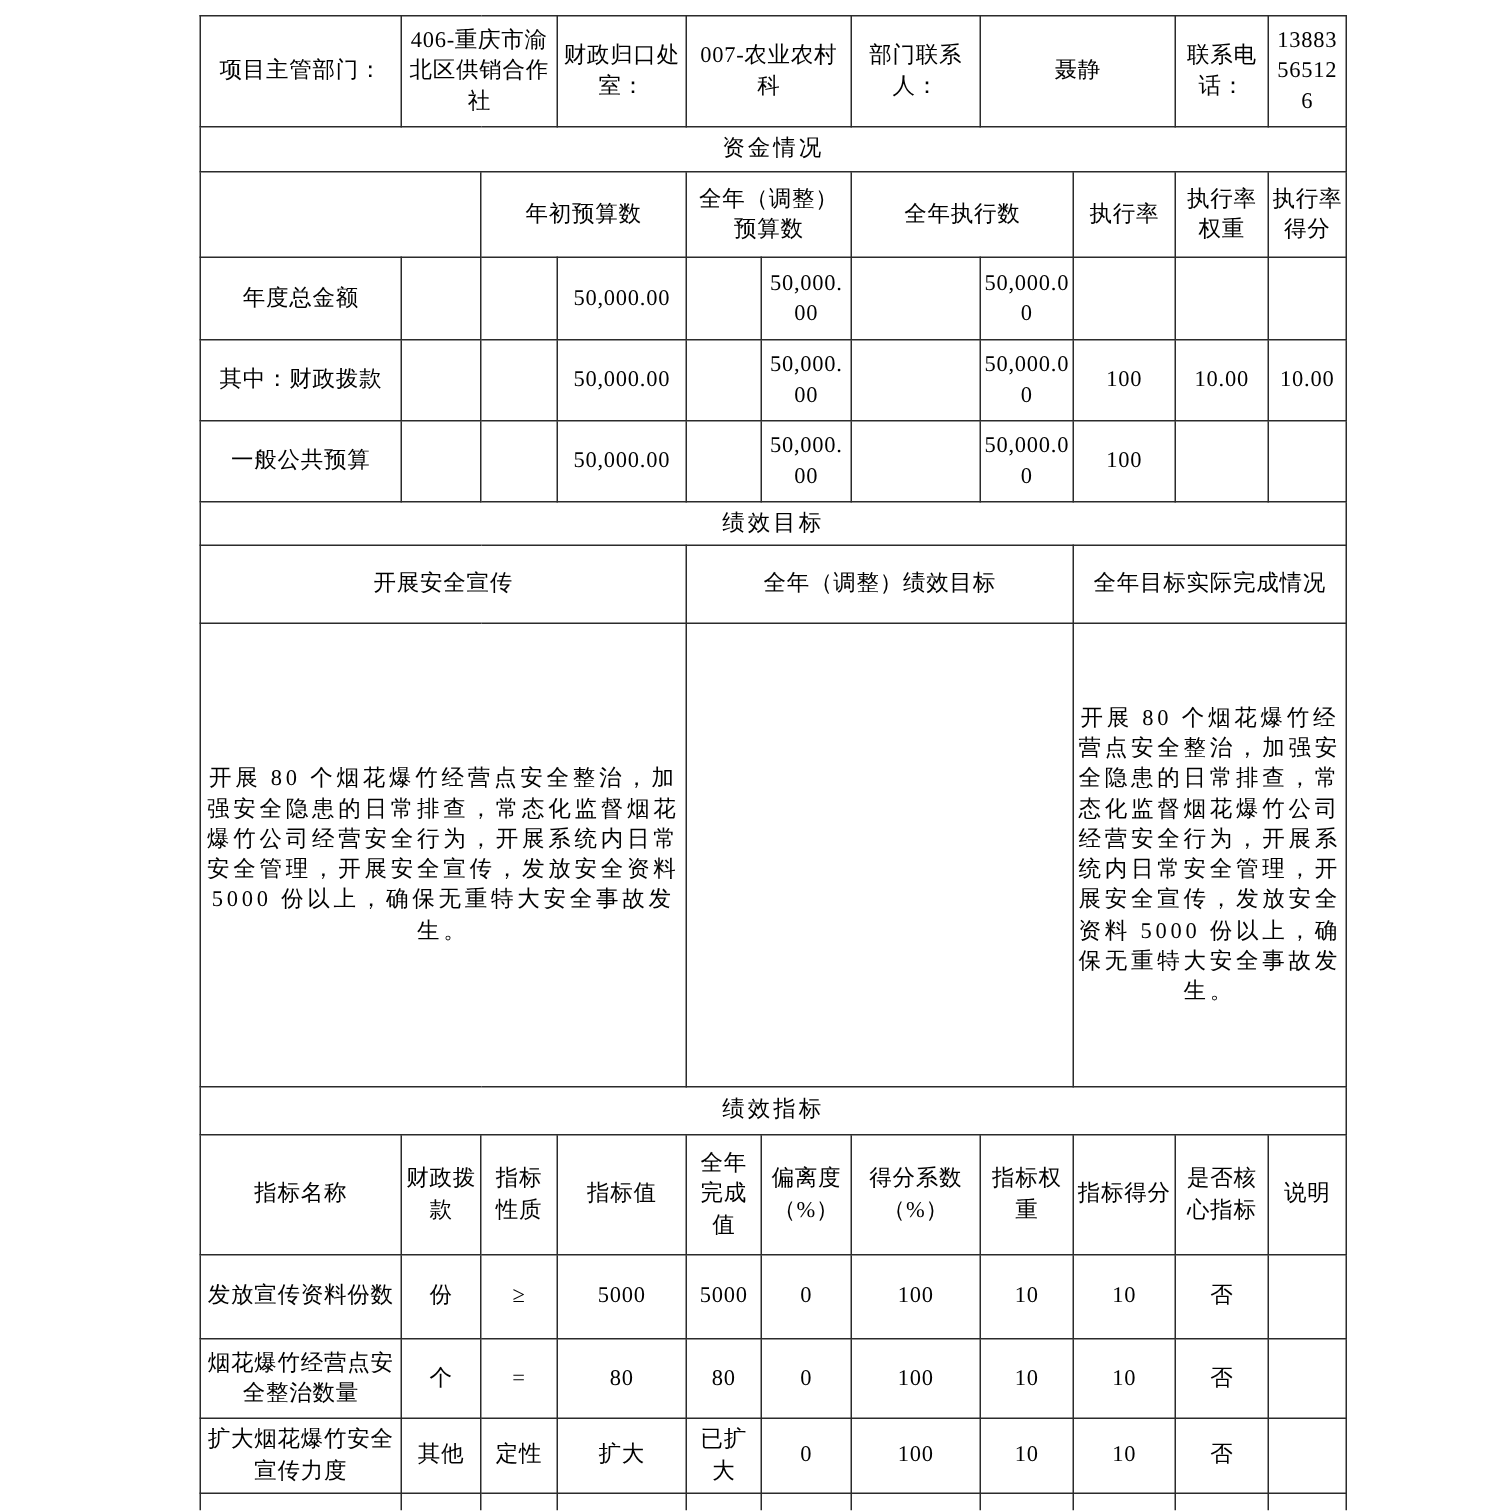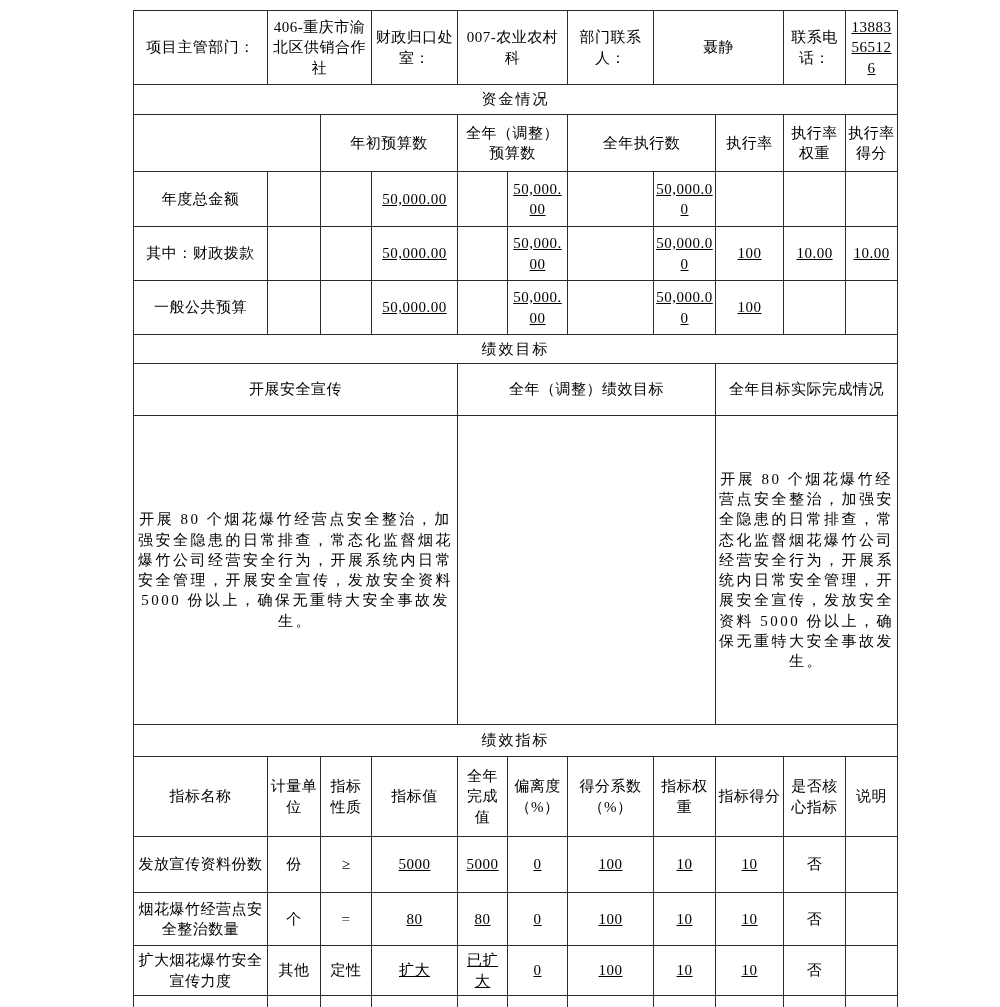--- a/index.html
+++ b/index.html
@@ -23,21 +23,21 @@
   tr.rh-frow3{height:54px;}
   tr.rh-band2{height:29px;font-family:Liberation Serif, serif;}
   tr.rh-ghead{height:52px;}
   tr.rh-gtext{height:309px;}
   tr.rh-band3{height:32px;}
   tr.rh-ihead{height:80px;}
   tr.rh-irow1{height:56px;}
   tr.rh-irow2{height:53px;}
   tr.rh-irow3{height:50px;margin-left:36px;}
   tr.rh-cut{height:30px;}
-  td.num{word-break:break-all;overflow-wrap:anywhere;text-decoration:underline;}
+  td.num{word-break:break-all;overflow-wrap:anywhere;}
   td.goal-text{
     vertical-align:top;
     text-align:justify;text-align-last:center;
     line-height:1.72;letter-spacing:2.5px;
     padding:5px 4px;
   }
   td.band{letter-spacing:2px;}
 </style>
 </head>
 <body>
@@ -141,21 +141,21 @@
       <td colspan="4" class="goal-text"></td>
       <td colspan="3" class="goal-text">开展 80 个烟花爆竹经营点安全整治，加强安全隐患的日常排查，常态化监督烟花爆竹公司经营安全行为，开展系统内日常安全管理，开展安全宣传，发放安全资料 5000 份以上，确保无重特大安全事故发生。</td>
     </tr>
 
     <tr class="rh-band3">
       <td colspan="11" class="band">绩效指标</td>
     </tr>
 
     <tr class="rh-ihead">
       <td>指标名称</td>
-      <td>计量单位</td>
+      <td>财政拨款</td>
       <td>指标性质</td>
       <td>指标值</td>
       <td>全年完成值</td>
       <td>偏离度（%）</td>
       <td>得分系数（%）</td>
       <td>指标权重</td>
       <td>指标得分</td>
       <td>是否核心指标</td>
       <td>说明</td>
     </tr>

